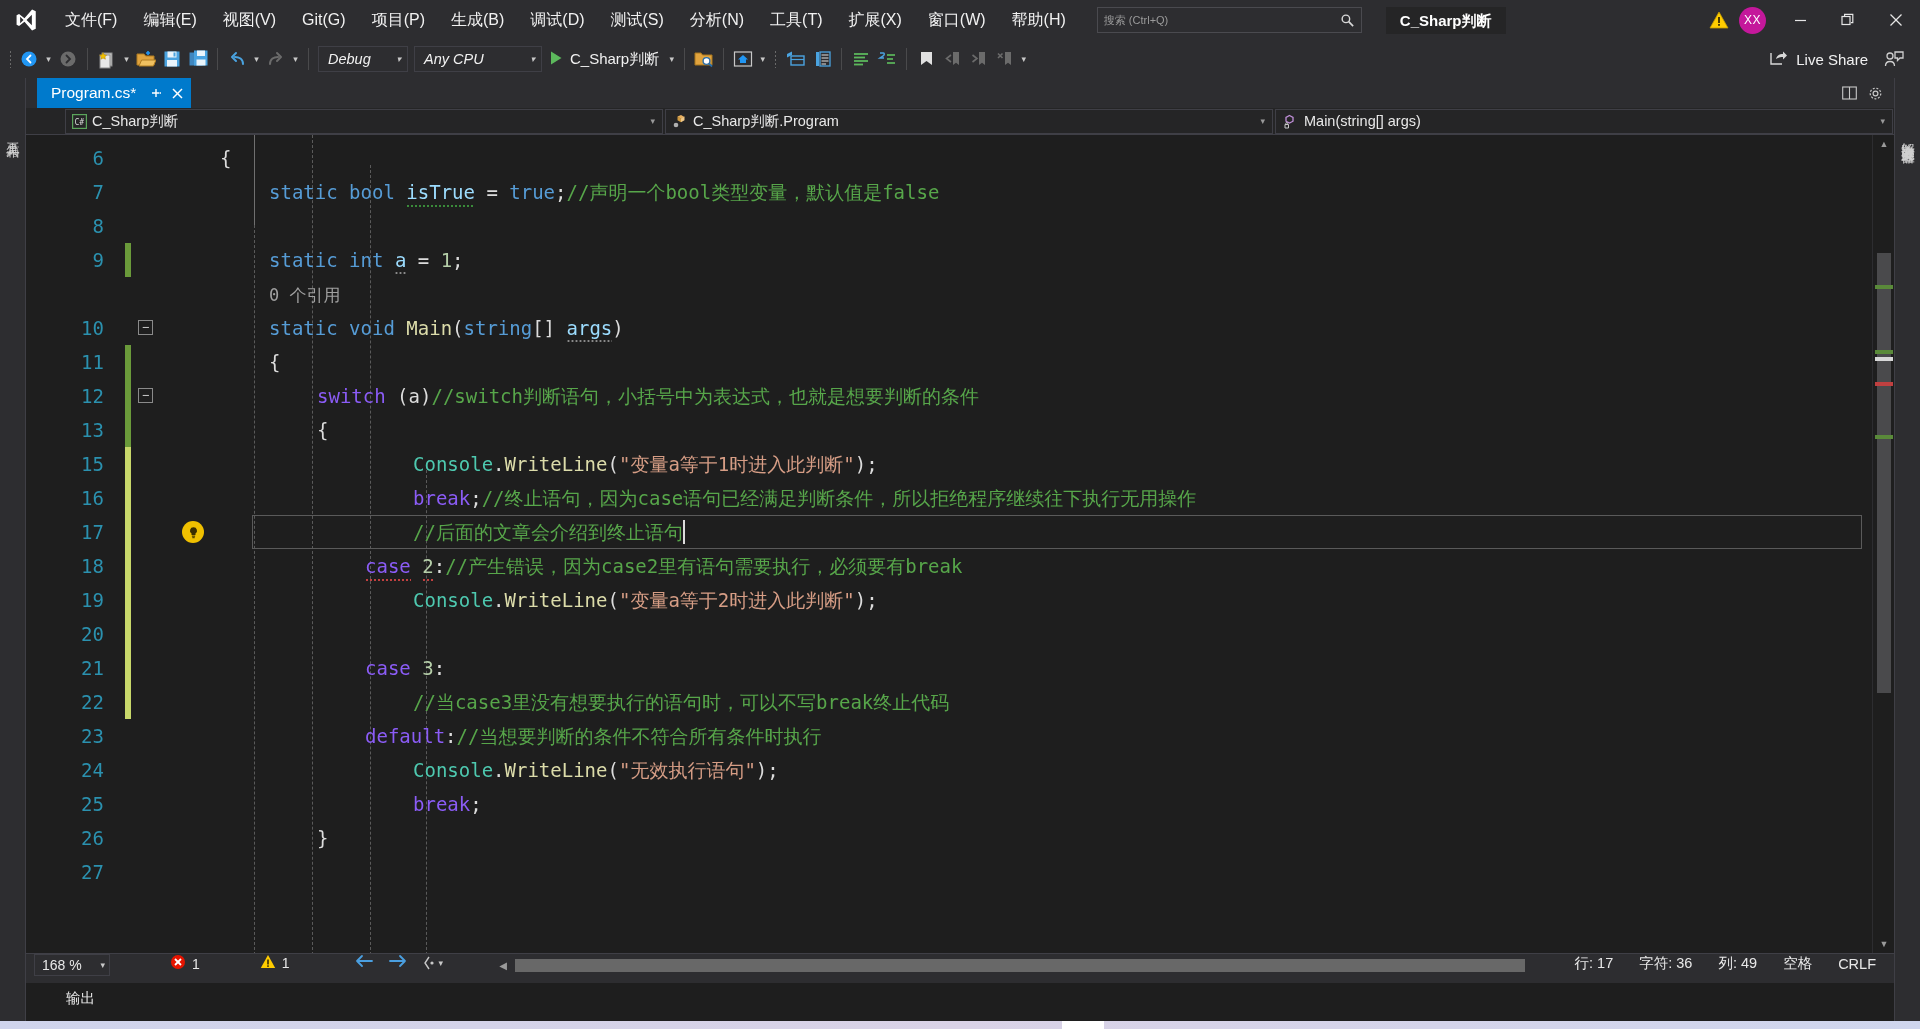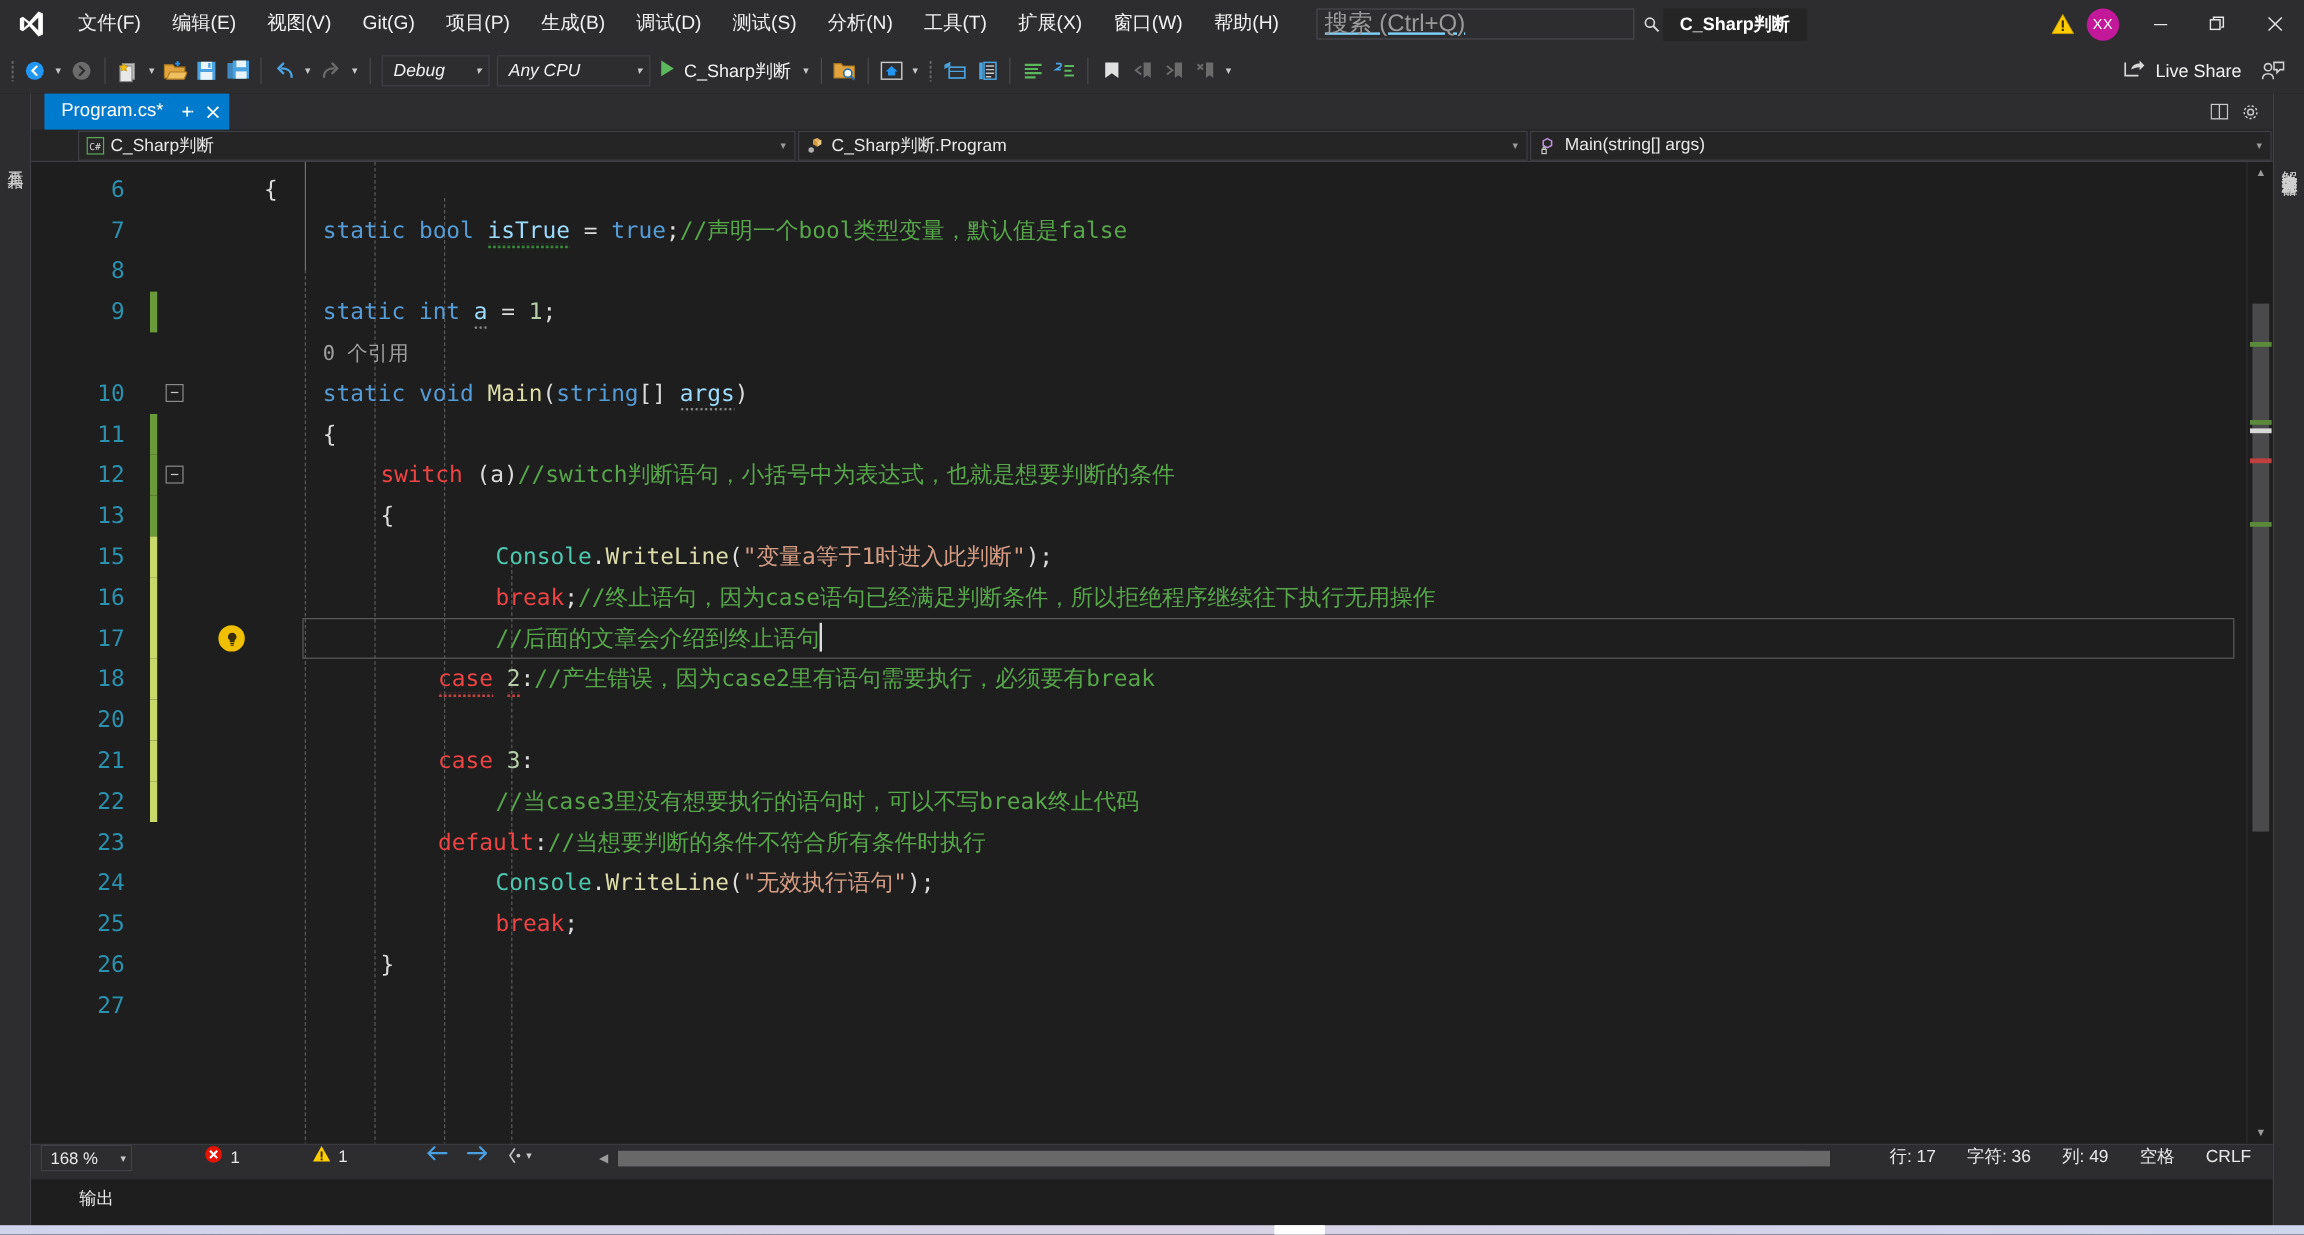--- a/index.html
+++ b/index.html
@@ -23,21 +23,21 @@
   .menu-item{
     padding:0 13px; height:40px; line-height:40px; font-size:16px; color:#f1f1f1;
     white-space:nowrap; cursor:default;
   }
   .search-wrap{
     margin-left:18px; width:265px; height:26px; background:#2d2d30;
     border:1px solid #4a4a4f; display:flex; align-items:center; padding:0 6px;
   }
   .search-wrap input{
     flex:1; background:transparent; border:0; outline:0; color:#7dd3fc;
-    font-family:"Liberation Sans", sans-serif; font-size:20px;text-decoration:underline;
+    font-family:"Liberation Sans", sans-serif; font-size:11px;
   }
   .search-wrap input::placeholder{ color:#9a9a9a; }
   .search-icon{ color:#d0d0d0; display:flex; align-items:center; }
   .proj-chip{
     margin-left:24px; background:#252526; padding:4px 14px; font-weight:bold;
     font-size:15px; color:#ffffff; height:27px; line-height:19px; white-space:nowrap;
   }
   .menubar-right{ margin-left:auto; display:flex; align-items:center; height:40px; }
   .warn-badge{ width:36px; display:flex; align-items:center; justify-content:center; }
   .avatar{
@@ -135,21 +135,21 @@
     border:1px solid #8a8a8a; color:#c8c8c8; font-size:12px; line-height:12px;
     text-align:center; background:#1e1e1e;
   }
   .code-txt{ flex:1; padding-left:20px; position:relative; }
 
   
   .guide{ position:absolute; top:0; width:1px; border-left:1px dashed #5a5a5a; }
   .guide.solid{ border-left:1px solid #6f6f6f; border-left-style:solid; }
 
   .k  { color:#569cd6; }  
-  .kp { color:#ef4444; }  
+  .kp { color:#8b5cf6; }  
   .cm { color:#57a64a; }  
   .st { color:#d69d85; }  
   .ty { color:#4ec9b0; }  
   .num{ color:#b5cea8; }
   .pl { color:#dcdcdc; }  
   .id { color:#9cdcfe; }
   .mt { color:#dcdcaa; }  
   .ref{ color:#a0a0a0; font-size:17px; }
   .squig{ position:relative; }
   .squig::after{
@@ -658,20 +658,26 @@
               </div>
             </div>
 
             <div class="ln-row">
               <span class="gutter-num">18</span>
               <span class="gutter-mark"><i class="bar" style="background:#c8d86a"></i></span>
               <span class="glyph"></span>
               <span class="code-txt"><span style="padding-left:193px"></span><span class="kp squig-r">case</span><span class="pl"> </span><span class="num squig-r">2</span><span class="pl">:</span><span class="cm">//产生错误，因为case2里有语句需要执行，必须要有break</span></span>
             </div>
 
+            <div class="ln-row">
+              <span class="gutter-num">19</span>
+              <span class="gutter-mark"><i class="bar" style="background:#c8d86a"></i></span>
+              <span class="glyph"></span>
+              <span class="code-txt"><span style="padding-left:241px"></span><span class="ty">Console</span><span class="pl">.</span><span class="mt">WriteLine</span><span class="pl">(</span><span class="st">"变量a等于2时进入此判断"</span><span class="pl">);</span></span>
+            </div>
 
             <div class="ln-row">
               <span class="gutter-num">20</span>
               <span class="gutter-mark"><i class="bar" style="background:#c8d86a"></i></span>
               <span class="glyph"></span>
               <span class="code-txt"></span>
             </div>
 
             <div class="ln-row">
               <span class="gutter-num">21</span>

